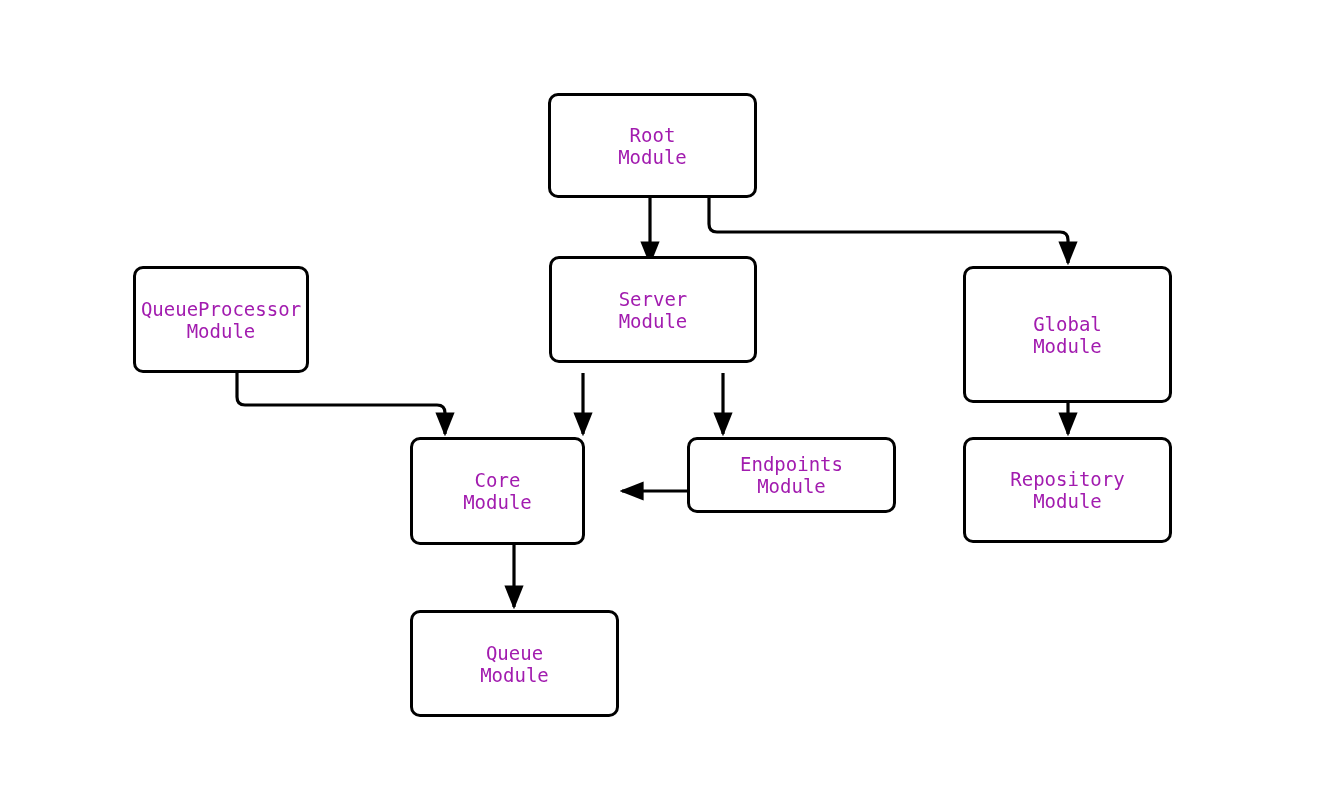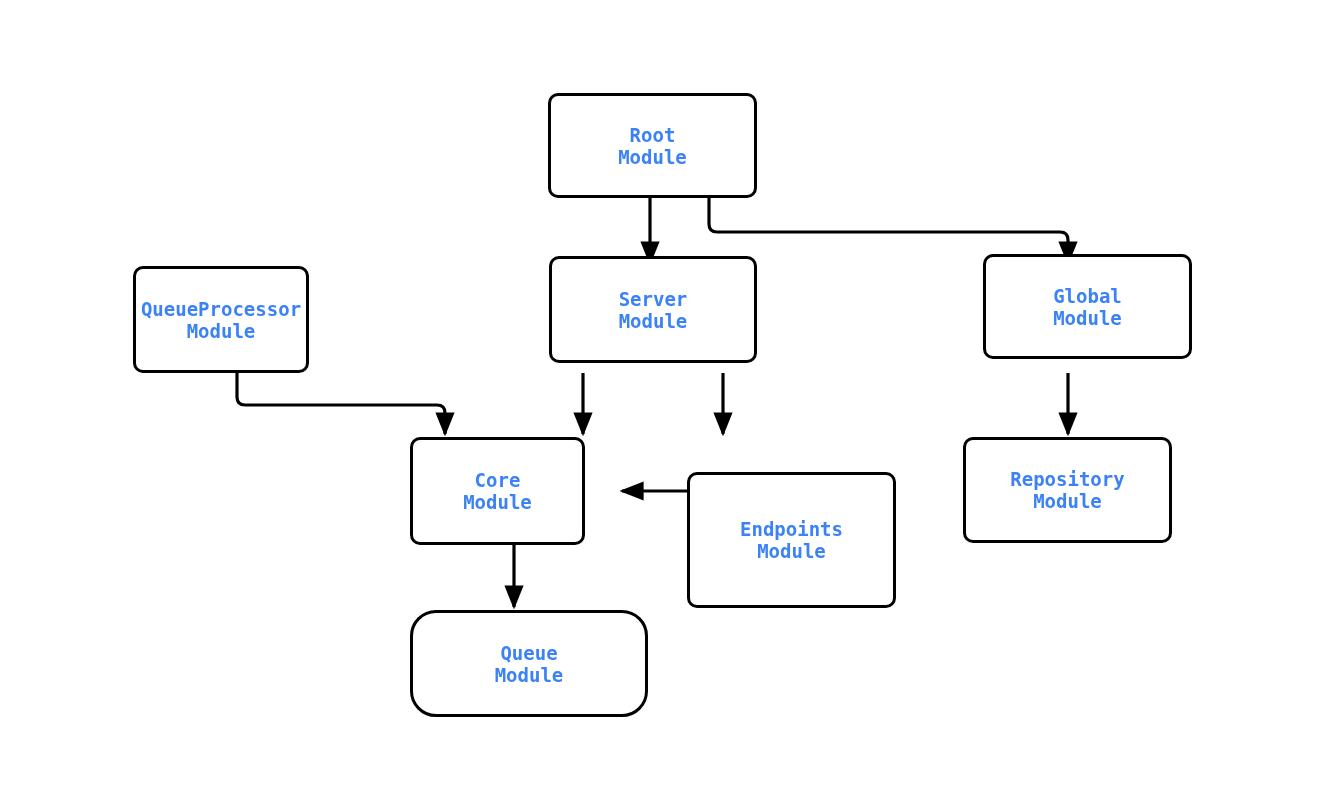--- a/index.html
+++ b/index.html
@@ -25,35 +25,35 @@
   .node {
     position: absolute;
     box-sizing: border-box;
     background: #ffffff;
     border: 3.5px solid #000000;
     border-radius: 10px;
     display: flex;
     align-items: center;
     justify-content: center;
     text-align: center;
-    font-weight: bold;
+    font-weight: normal;
     font-size: 19px;
     line-height: 22px;
-    color: #3b82f6;
+    color: #a21caf;
     white-space: pre-line;
   }
   
   #n-root          { left: 548px; top:  93px; width: 209px; height: 105px; }
   #n-queueproc     { left: 133px; top: 266px; width: 176px; height: 107px; }
   #n-server        { left: 549px; top: 256px; width: 208px; height: 107px; }
-  #n-global        { left: 963px; top: 254px; width: 209px; height: 105px; margin-left: 20px; }
+  #n-global        { left: 963px; top: 266px; width: 209px; height: 137px; }
   #n-core          { left: 410px; top: 437px; width: 175px; height: 108px; }
-  #n-endpoints     { left: 687px; top: 437px; width: 209px; height: 136px; margin-top: 35px; }
+  #n-endpoints     { left: 687px; top: 437px; width: 209px; height: 76px; }
   #n-repository    { left: 963px; top: 437px; width: 209px; height: 106px; }
-  #n-queue         { left: 410px; top: 610px; width: 238px; height: 107px; border-radius: 26px; }
+  #n-queue         { left: 410px; top: 610px; width: 209px; height: 107px; }
 </style>
 </head>
 <body>
 
 <div class="canvas">
 
   <svg class="edges" viewBox="0 0 1337 809" xmlns="http://www.w3.org/2000/svg">
     <defs>
       <marker id="arrow" viewBox="0 0 10 8" refX="9" refY="4" markerWidth="7.5" markerHeight="6" orient="auto-start-reverse">
         <path d="M0,0 L10,4 L0,8 z" fill="#000000"></path>

